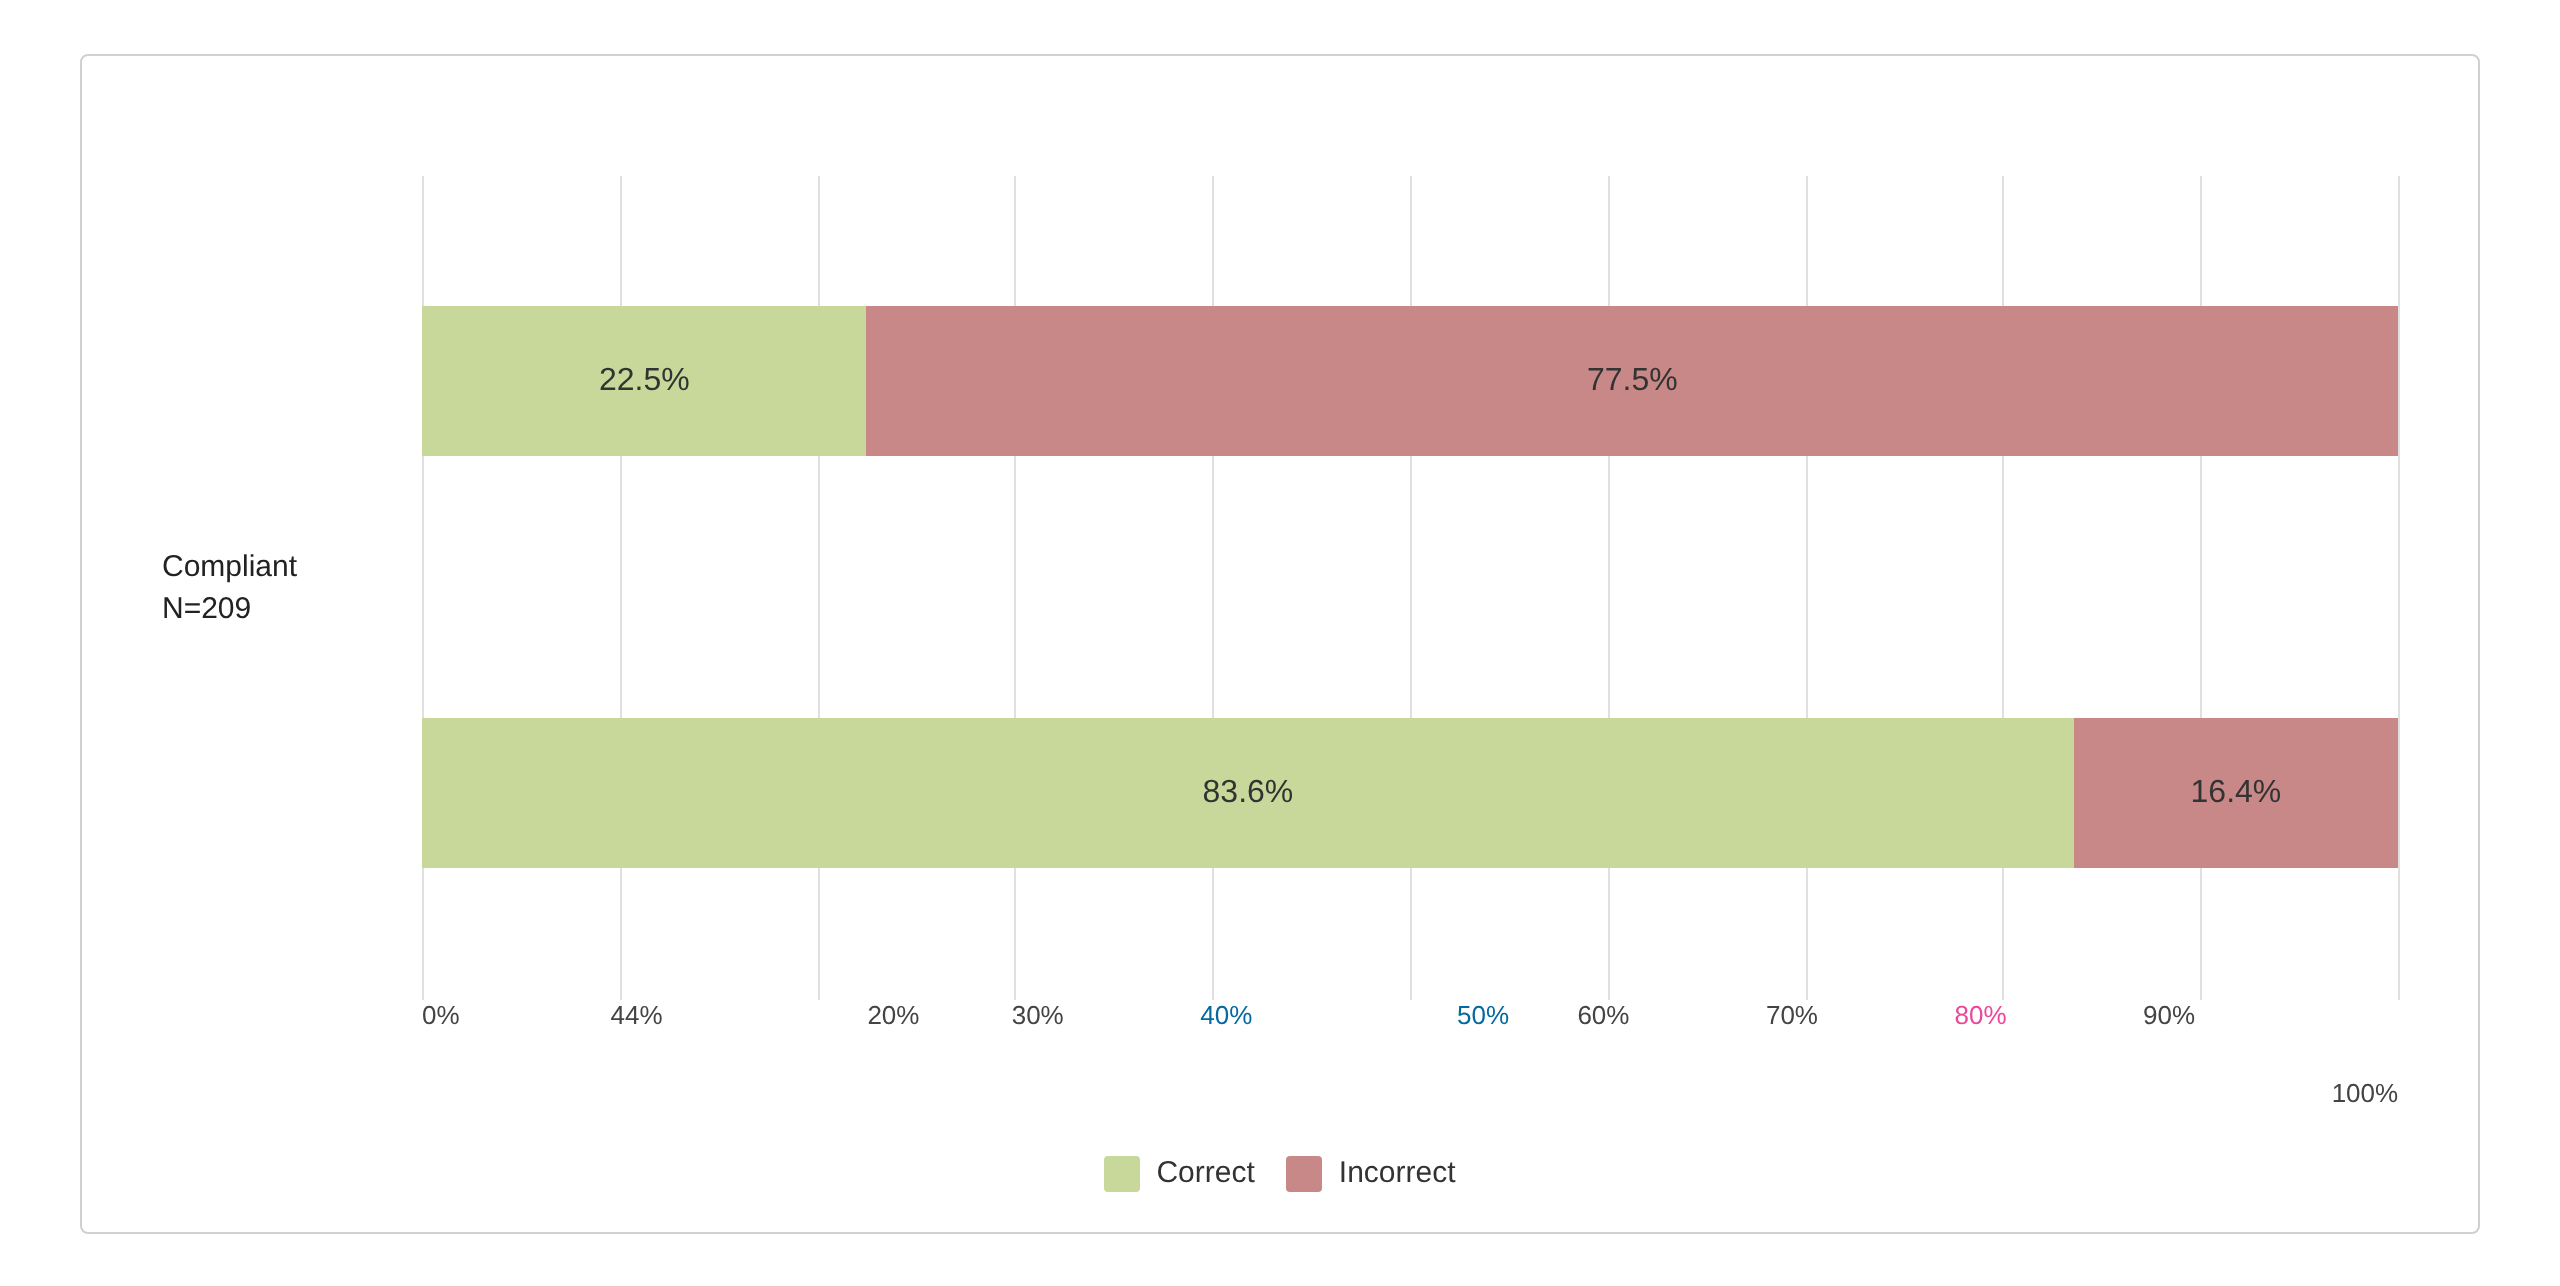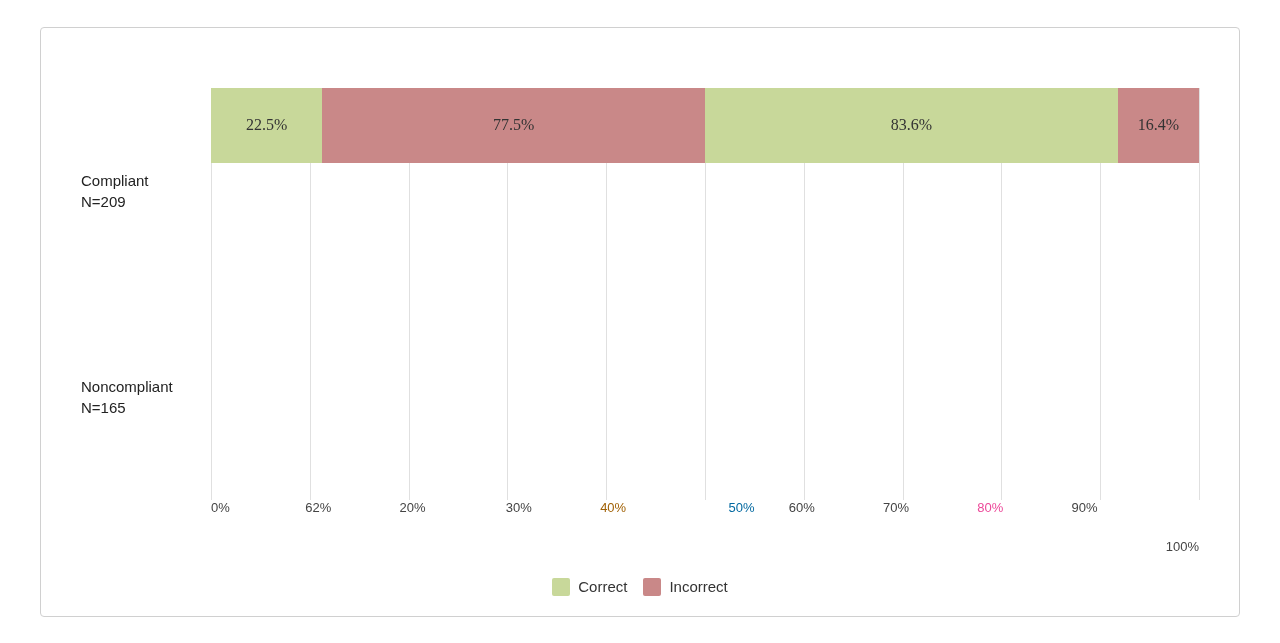--- a/index.html
+++ b/index.html
@@ -90,23 +90,22 @@
       text-align: left;
       padding-right: 16px;
       font-size: 15px;
       color: #222;
       line-height: 1.4;
     }
     .plot-area {
       flex: 1;
       position: relative;
       display: flex;
-      flex-direction: row;
+      flex-direction: column;
       justify-content: space-around;
-      font-family: Liberation Serif, serif;
     }
     .grid-overlay {
       position: absolute;
       top: 0; left: 0; right: 0; bottom: 0;
       display: flex;
       pointer-events: none;
       z-index: 0;
     }
     .v-grid-line {
       position: absolute;
@@ -127,21 +126,20 @@
 <body>
 
 <div class="chart-container">
   <div class="chart-title"></div>
 
   <div class="chart-body">
 
     <div class="y-labels">
 
     <div class="y-label-item">Compliant<br>N=209</div>
-        <div class="y-label-item">Noncompliant<br>N=165</div>
       </div>
 
     <div class="plot-area" style="position: relative;">
 
     <div class="grid-overlay">
           <div class="v-grid-line" style="left: 0%;"></div>
           <div class="v-grid-line" style="left: 10%;"></div>
           <div class="v-grid-line" style="left: 20%;"></div>
           <div class="v-grid-line" style="left: 30%;"></div>
           <div class="v-grid-line" style="left: 40%;"></div>
@@ -168,24 +166,24 @@
             <span>16.4%</span>
           </div>
         </div>
       </div>
   </div>
 
   <div style="display:flex; margin-left:130px;">
     <div class="x-axis-labels">
 
     <span style="flex: 1 1 0%; text-align: left; font-size: 13px; color: rgb(68, 68, 68);">0%</span>
-        <span style="flex: 1 1 0%; text-align: left; font-size: 13px; color: rgb(68, 68, 68);">62%</span>
-        <span style="flex: 1 1 0%; text-align: left; font-size: 13px; color: rgb(68, 68, 68);">20%</span>
+        <span style="flex: 1 1 0%; text-align: left; font-size: 13px; color: rgb(68, 68, 68);">44%</span>
+        <span style="flex: 1 1 0%; text-align: center; font-size: 13px; color: rgb(68, 68, 68);">20%</span>
         <span style="flex: 1 1 0%; text-align: left; font-size: 13px; color: rgb(68, 68, 68); margin-left: 12px;">30%</span>
-        <span style="flex: 1 1 0%; text-align: left; font-size: 13px; color: #a16207;">40%</span>
+        <span style="flex: 1 1 0%; text-align: left; font-size: 13px; color: #0369a1;">40%</span>
         <span style="flex: 1 1 0%; text-align: center; font-size: 13px; color: #0369a1;">50%</span>
         <span style="flex: 1 1 0%; text-align: left; font-size: 13px; color: rgb(68, 68, 68);">60%</span>
         <span style="flex: 1 1 0%; text-align: left; font-size: 13px; color: rgb(68, 68, 68);">70%</span>
         <span style="flex: 1 1 0%; text-align: left; font-size: 13px; color: #ec4899;">80%</span>
         <span style="flex: 1 1 0%; text-align: left; font-size: 13px; color: rgb(68, 68, 68);">90%</span>
         <span style="flex: 0 0 auto; text-align: left; font-size: 13px; color: rgb(68, 68, 68); margin-top: 39px;">100%</span>
       </div>
   </div>
 
   <div class="legend">

